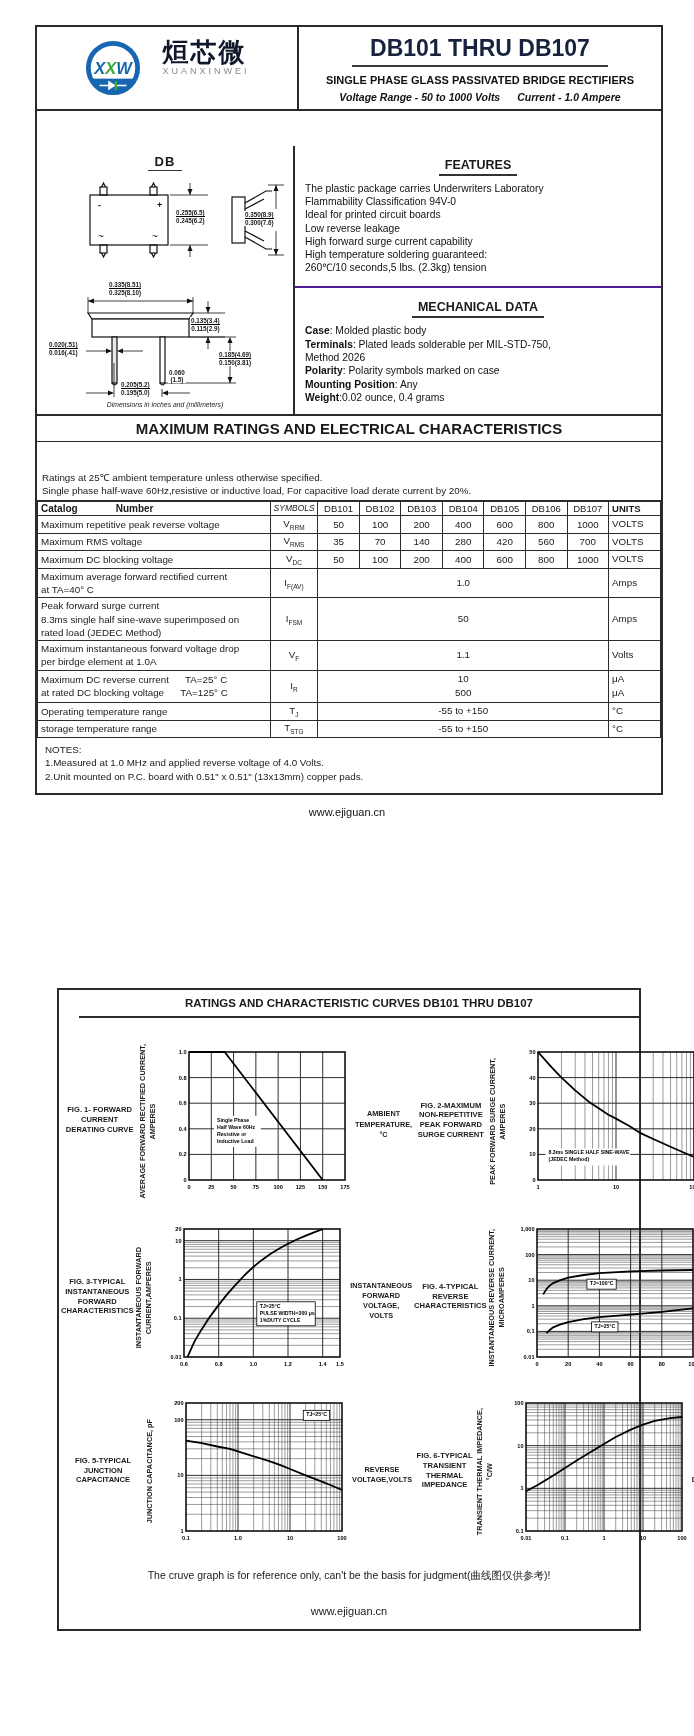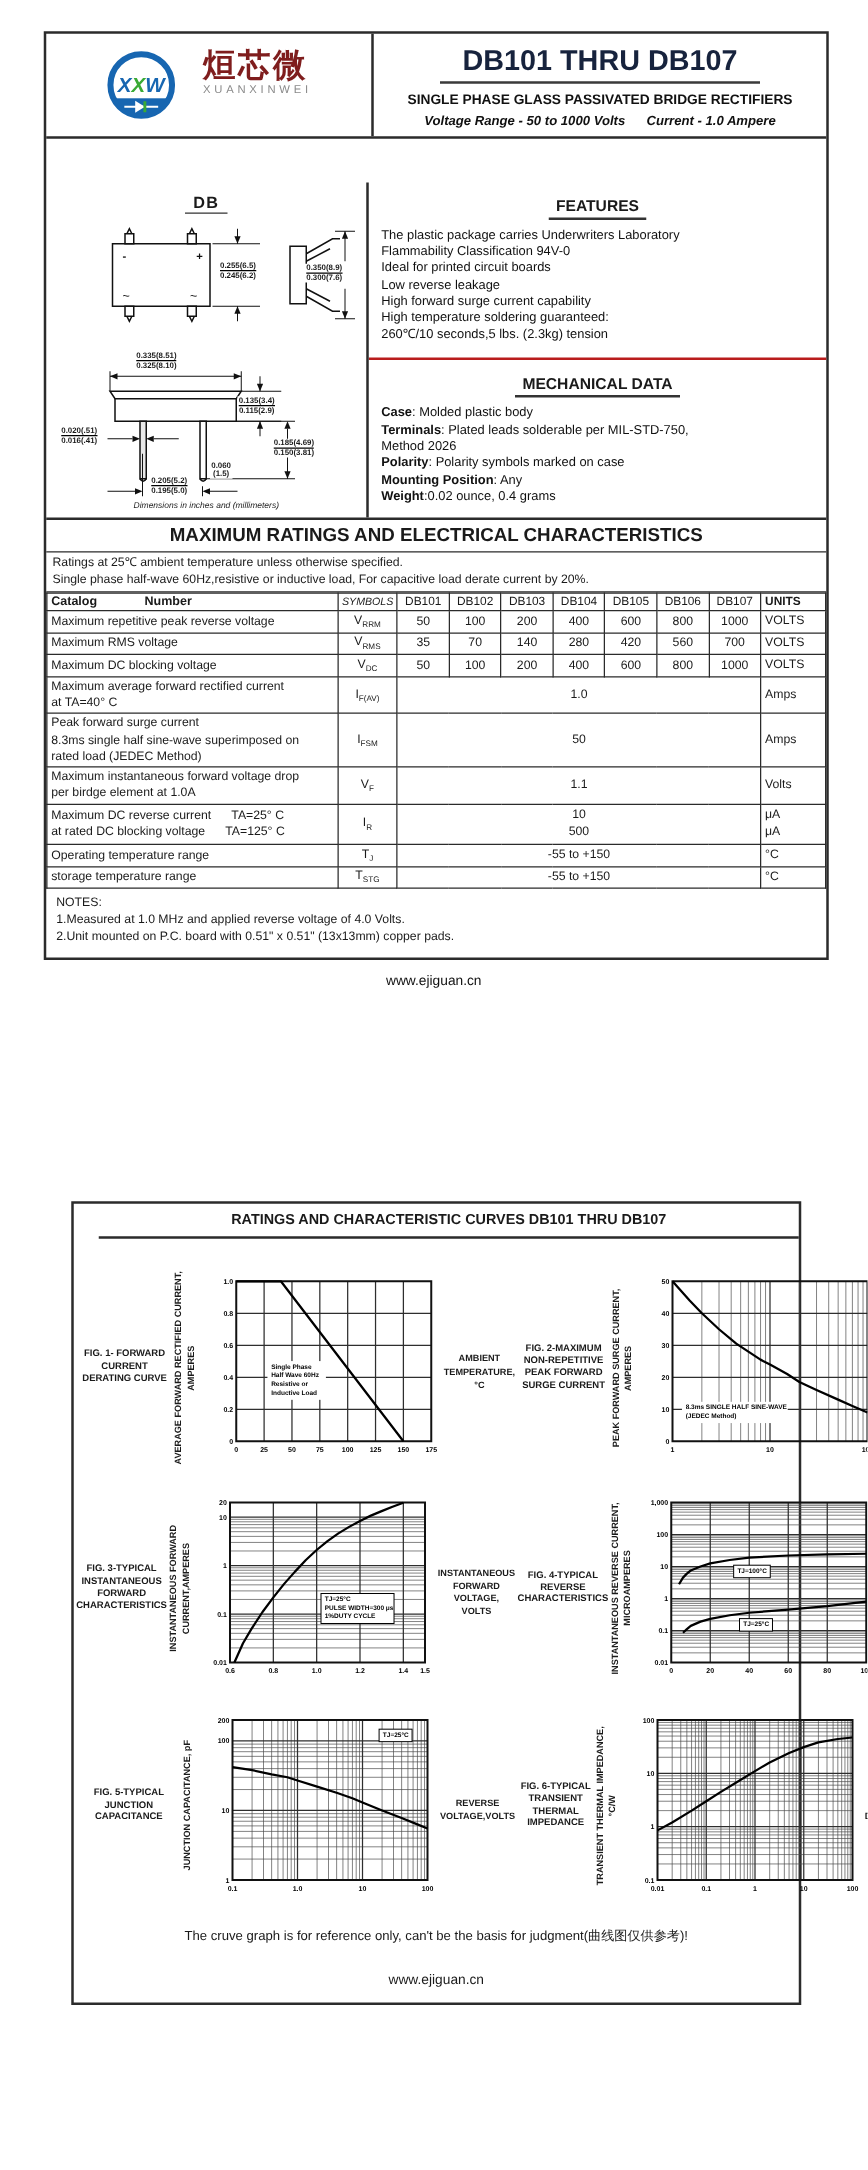--- a/index.html
+++ b/index.html
@@ -3,48 +3,48 @@
 <meta charset="utf-8">
 <style>
   html,body{margin:0;padding:0;background:#ffffff;}
   body{width:694px;height:1736px;font-family:"Liberation Sans",sans-serif;color:#1a1a1a;overflow:hidden;}
   .frame{margin:25px 31px 0 35px;border:2px solid #2b2b2b;background:#fff;}
   
   .hdr{display:flex;border-bottom:2px solid #2b2b2b;}
   .hdr-left{width:252px;border-right:2px solid #2b2b2b;display:flex;align-items:center;justify-content:center;padding:10px 4px;}
   .logo{display:flex;align-items:flex-start;gap:20px;}
   .logo-text{line-height:1;}
-  .brand-cn{font-size:26px;font-weight:bold;color:#7f1d1d;letter-spacing:2px;}
+  .brand-cn{font-size:26px;font-weight:bold;color:#0f172a;letter-spacing:2px;}
   .brand-en{font-size:9px;color:#8a8a8a;letter-spacing:3px;margin-top:2px;}
   .hdr-right{flex:1;text-align:center;padding:8px 6px 6px;}
   .doc-title{font-size:23px;font-weight:bold;color:#17233d;display:inline-block;border-bottom:2px solid #3a3a3a;padding:0 18px 3px;}
   .doc-sub{font-size:11px;font-weight:bold;margin-top:7px;color:#111;}
   .doc-range{font-size:10.5px;font-style:italic;font-weight:bold;margin-top:5px;color:#111;}
   .doc-range span{margin:0 7px;}
   
   .mid{display:flex;border-bottom:2px solid #2b2b2b;margin-top:35px;}
   .pkg{width:256px;border-right:2px solid #2b2b2b;position:relative;padding:6px 0 2px;}
   .pkg-title{text-align:center;font-size:13px;font-weight:bold;letter-spacing:1px;border-bottom:1.5px solid #333;width:34px;margin:2px auto 0;padding-bottom:1px;}
   .pkg-draw{position:relative;width:250px;height:228px;margin:2px auto 0;}
   .pkg-draw svg{position:absolute;left:0;top:0;}
   .dim{position:absolute;font-size:6.3px;font-weight:bold;text-align:center;line-height:1.15;background:#fff;padding:0 1px;}
   .dim .b{display:block;border-top:1px solid #000;}
   .dim .t{display:block;}
   .pkg-note{text-align:center;font-size:6.8px;font-style:italic;color:#222;margin-top:0px;}
   .fm{flex:1;display:flex;flex-direction:column;}
-  .features{border-bottom:2px solid #b91c1c;padding:8px 10px 12px;flex:1;}
+  .features{border-bottom:2px solid #4c1d95;padding:8px 10px 12px;flex:1;}
   .mech{padding:8px 10px 10px;}
   .sec-head{text-align:center;font-size:12.5px;font-weight:bold;margin:4px 0 10px;}
   .sec-head span{border-bottom:2px solid #333;padding:0 6px 2px;}
   .feat-line{font-size:10.3px;line-height:1.28;color:#111;}
   .mech-line{font-size:10.3px;line-height:1.3;color:#111;}
   .mech-line b{font-weight:bold;}
   
   .banner{border-bottom:1.5px solid #2b2b2b;text-align:center;font-weight:bold;font-size:15px;padding:4px 0;}
-  .ratenote{font-size:9.8px;line-height:1.25;padding:3px 5px;border-bottom:1.5px solid #2b2b2b;}
+  .ratenote{font-size:9.8px;line-height:1.25;padding:3px 5px;border-bottom:1.5px solid #2b2b2b;margin-top:27px;}
   table.ratings{width:100%;border-collapse:collapse;table-layout:fixed;font-size:9.8px;}
   table.ratings td,table.ratings th{border:1px solid #2b2b2b;padding:1px 3px;vertical-align:middle;}
   table.ratings col.c-desc{width:224px;}
   table.ratings col.c-sym{width:46px;}
   table.ratings col.c-dev{width:40px;}
   table.ratings col.c-unit{width:50px;}
   th.cat{font-weight:bold;text-align:left;font-size:10px;}
   th.cat .sp{display:inline-block;width:38px;}
   th.symh{font-style:italic;font-weight:normal;font-size:8.5px;text-align:center;}
   th.dev{font-weight:normal;font-size:9.5px;text-align:center;}

